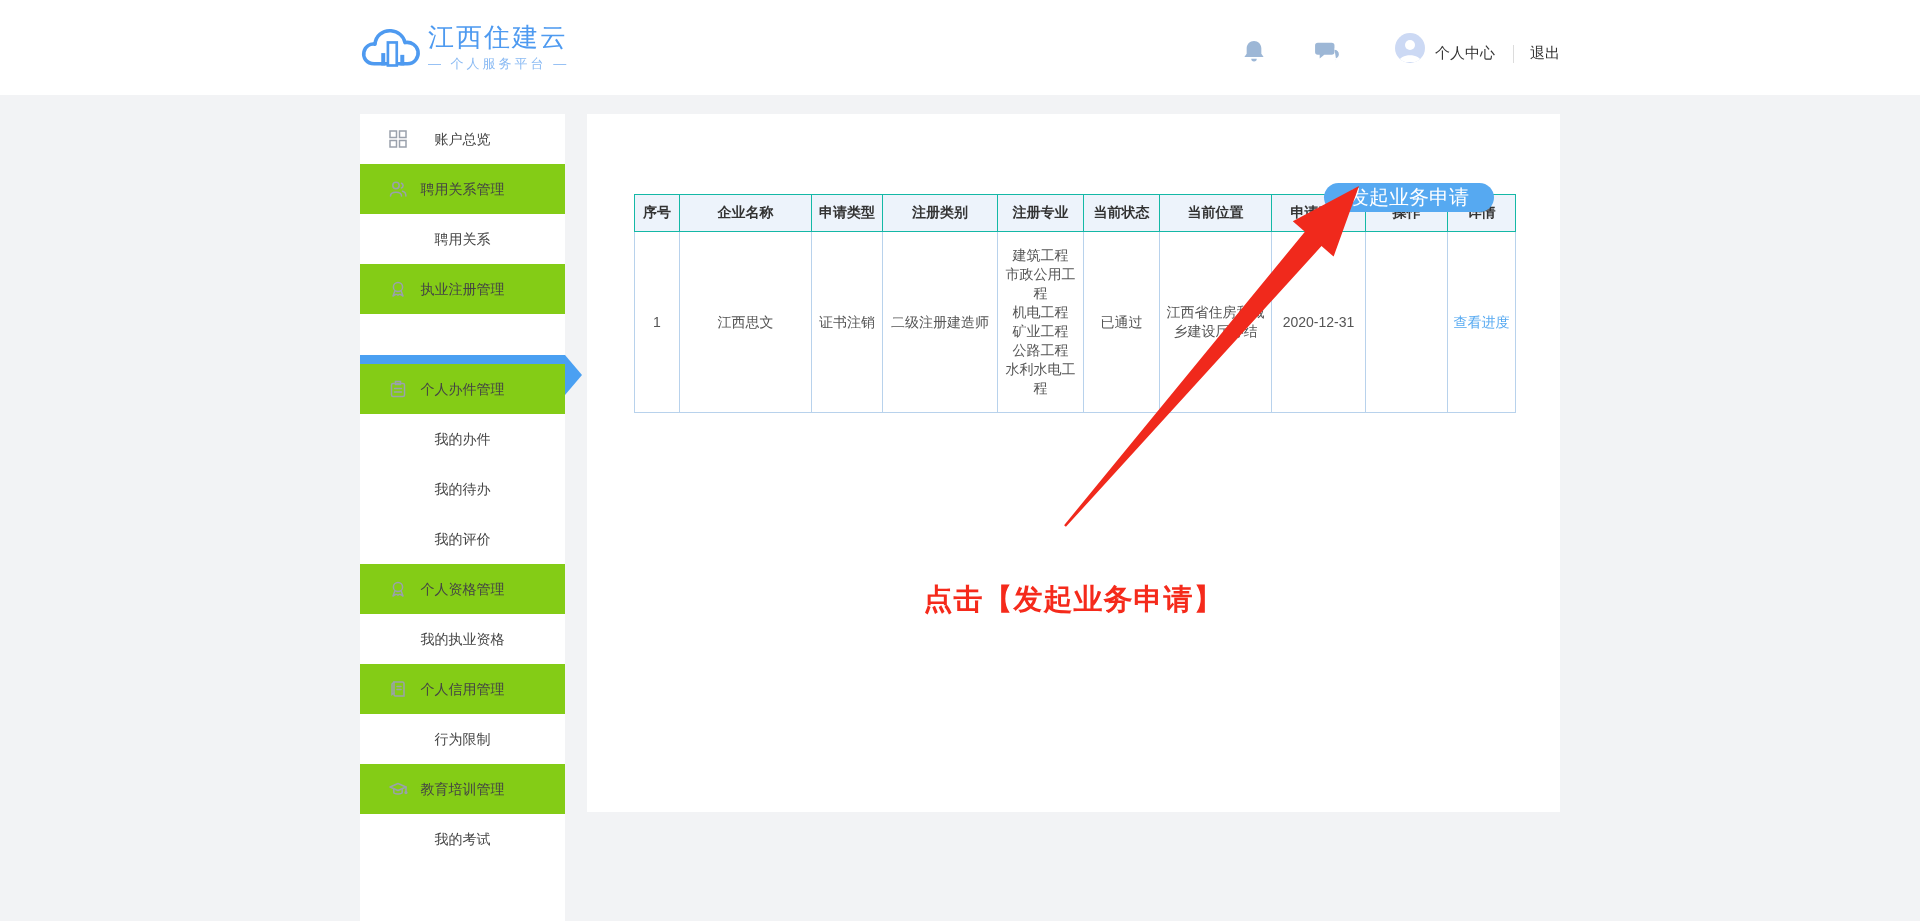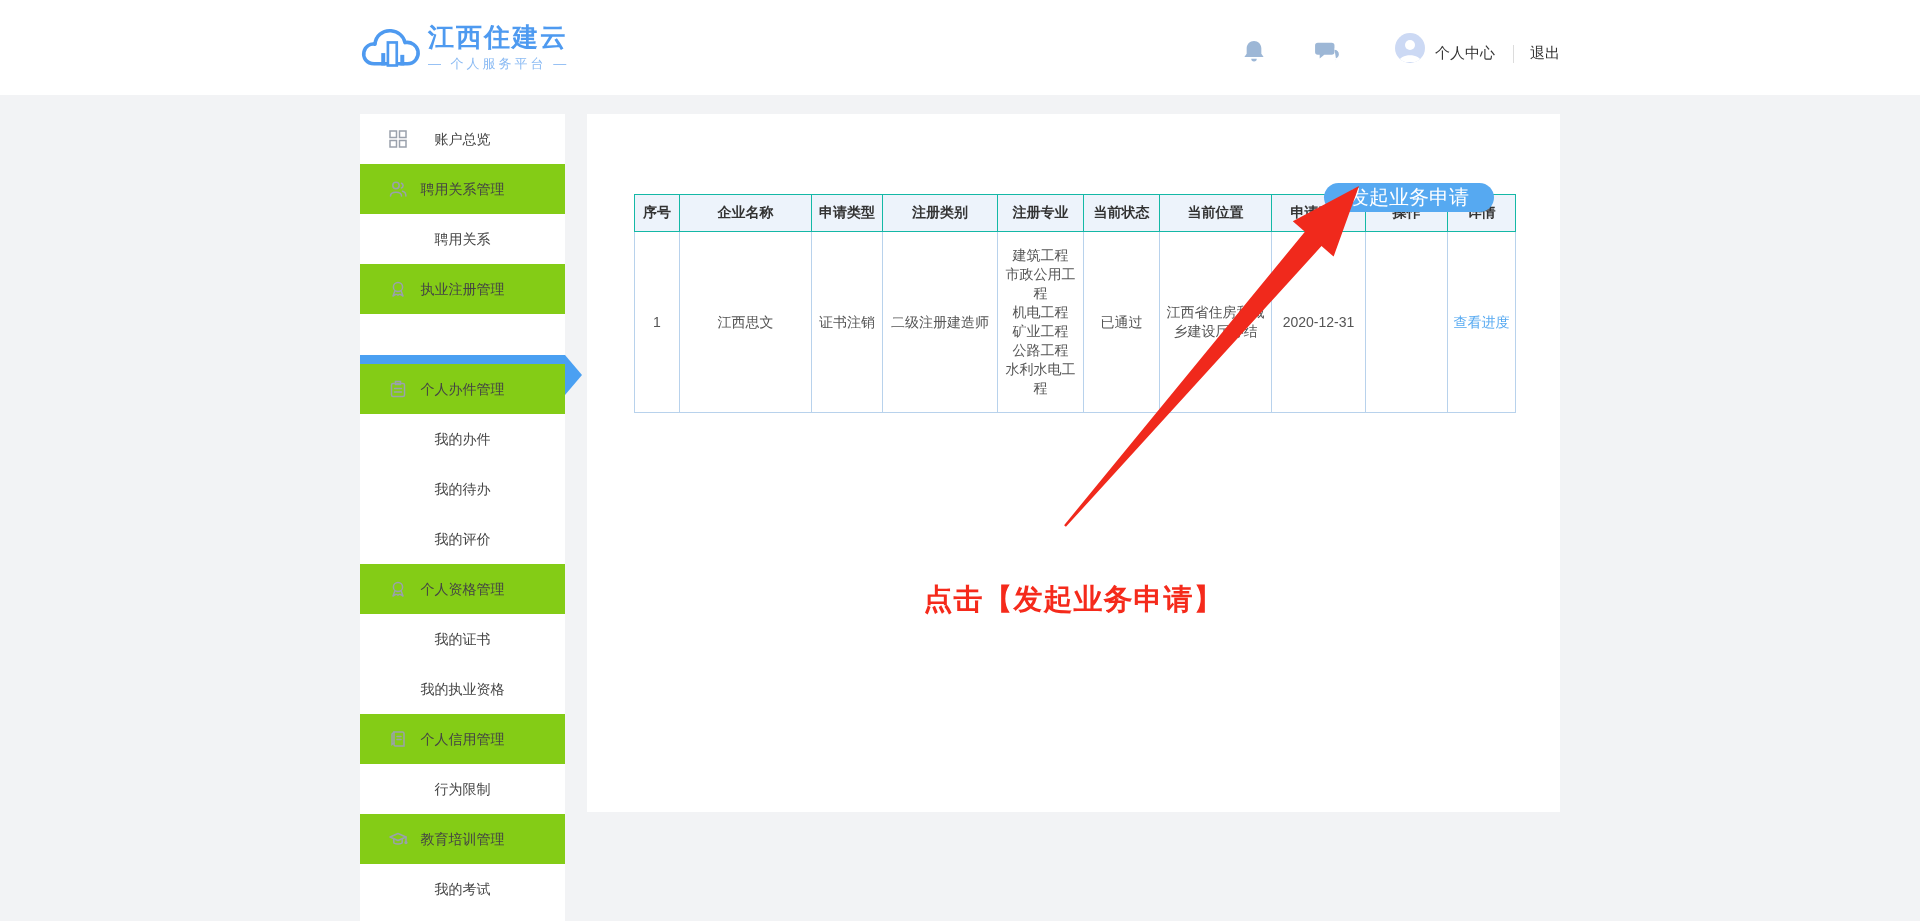--- a/index.html
+++ b/index.html
@@ -6,21 +6,21 @@
   * { margin:0; padding:0; box-sizing:border-box; }
   html,body { width:1920px; height:921px; overflow:hidden;
     font-family:"Liberation Sans", sans-serif; background:#f2f3f5; }
 
   
   .header { width:1920px; height:95px; background:#ffffff; }
   .header-inner { width:1200px; height:95px; margin:0 auto; display:flex; align-items:center; }
   .logo { display:flex; align-items:center; cursor:default; }
   .logo svg { width:62px; height:60px; }
   .logo-text { margin-left:6px; }
-  .logo-title { font-size:26px; font-weight:bold; color:#4e9af0; letter-spacing:2px; line-height:30px; }
+  .logo-title { font-size:26px; font-weight:normal; color:#4e9af0; letter-spacing:2px; line-height:30px; }
   .logo-sub { font-size:13px; color:#8abaf3; letter-spacing:3px; margin-top:3px; }
 
   .header-right { margin-left:auto; display:flex; align-items:flex-end; }
   .hicon { display:inline-flex; align-items:center; justify-content:center; cursor:pointer; }
   .hicon.bell { margin-right:50px; }
   .hicon.chat { margin-right:54px; }
   .avatar { width:30px; height:30px; border-radius:50%; background:#ccd9f4; overflow:hidden;
     display:inline-block; cursor:pointer; }
   .uname { font-size:15px; color:#333; margin:0 18px 0 10px; cursor:pointer; }
   .hdivider { width:1px; height:18px; background:#dcdcdc; }
@@ -181,23 +181,20 @@
     <div class="side-item shaded">
       <svg class="gicon" viewBox="0 0 20 20">
         <g fill="none" stroke="#9aa1ac" stroke-width="1.5" stroke-linejoin="round">
           <circle cx="10" cy="8" r="4.6"></circle>
           <path d="M7 11.5 L5 17 L8.2 15.2 M13 11.5 L15 17 L11.8 15.2 M8.2 15.2 L10 16.2 L11.8 15.2"></path>
         </g>
       </svg>
       <span>个人资格管理</span>
     </div>
 
-    <div class="side-item">
-      <span>我的证书</span>
-    </div>
     <div class="side-item">
       <span>我的执业资格</span>
     </div>
 
     <div class="side-item shaded">
       <svg class="gicon" viewBox="0 0 20 20">
         <g fill="none" stroke="#9aa1ac" stroke-width="1.5" stroke-linecap="round">
           <path d="M6 3 h8.5 a1.5 1.5 0 0 1 1.5 1.5 V17 H7.5 A1.5 1.5 0 0 1 6 15.5 z"></path>
           <path d="M6 3 L4 5 v10.5 L6 14"></path>
             <path d="M9 7.5 h4 M9 10.5 h4"></path>

